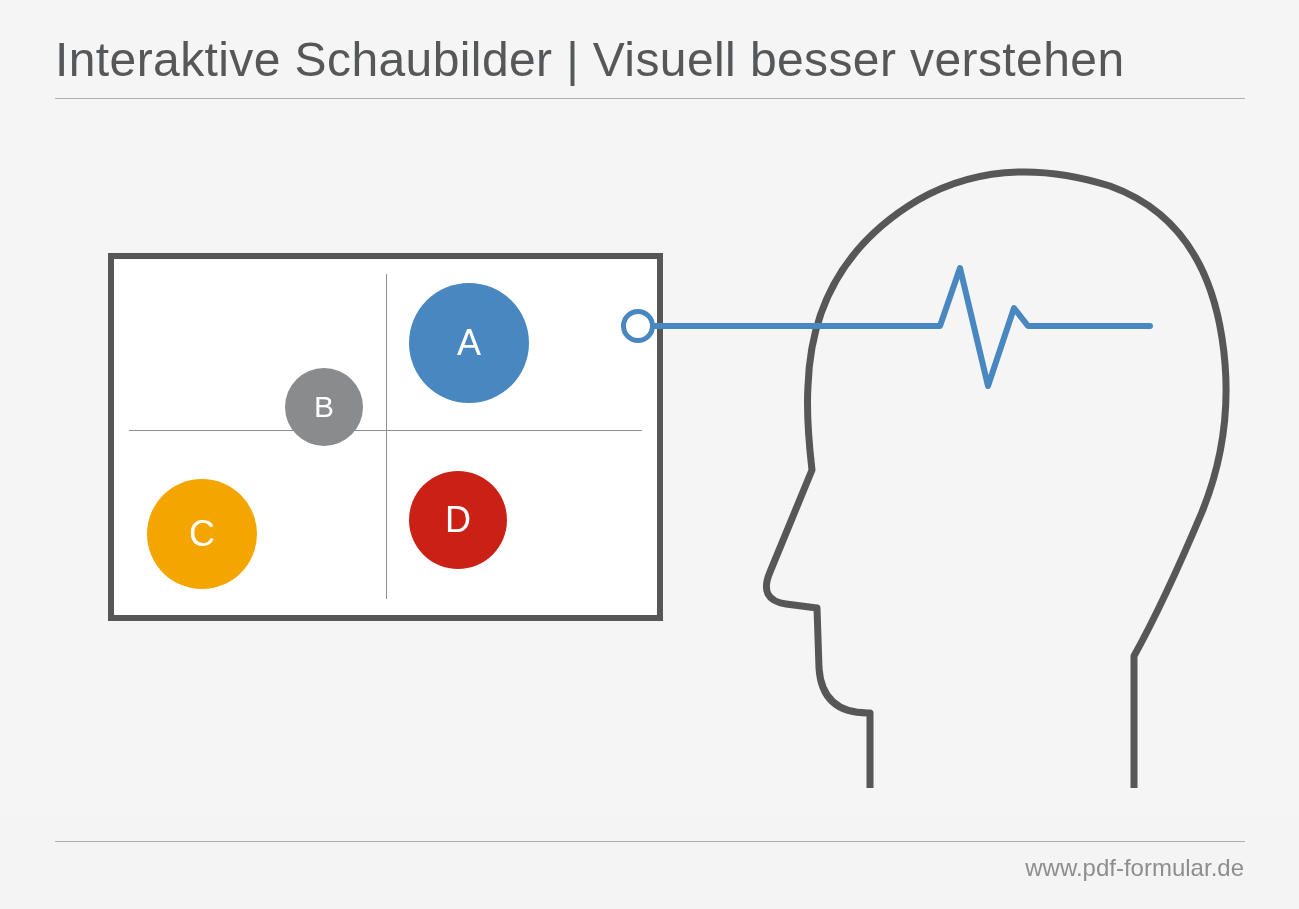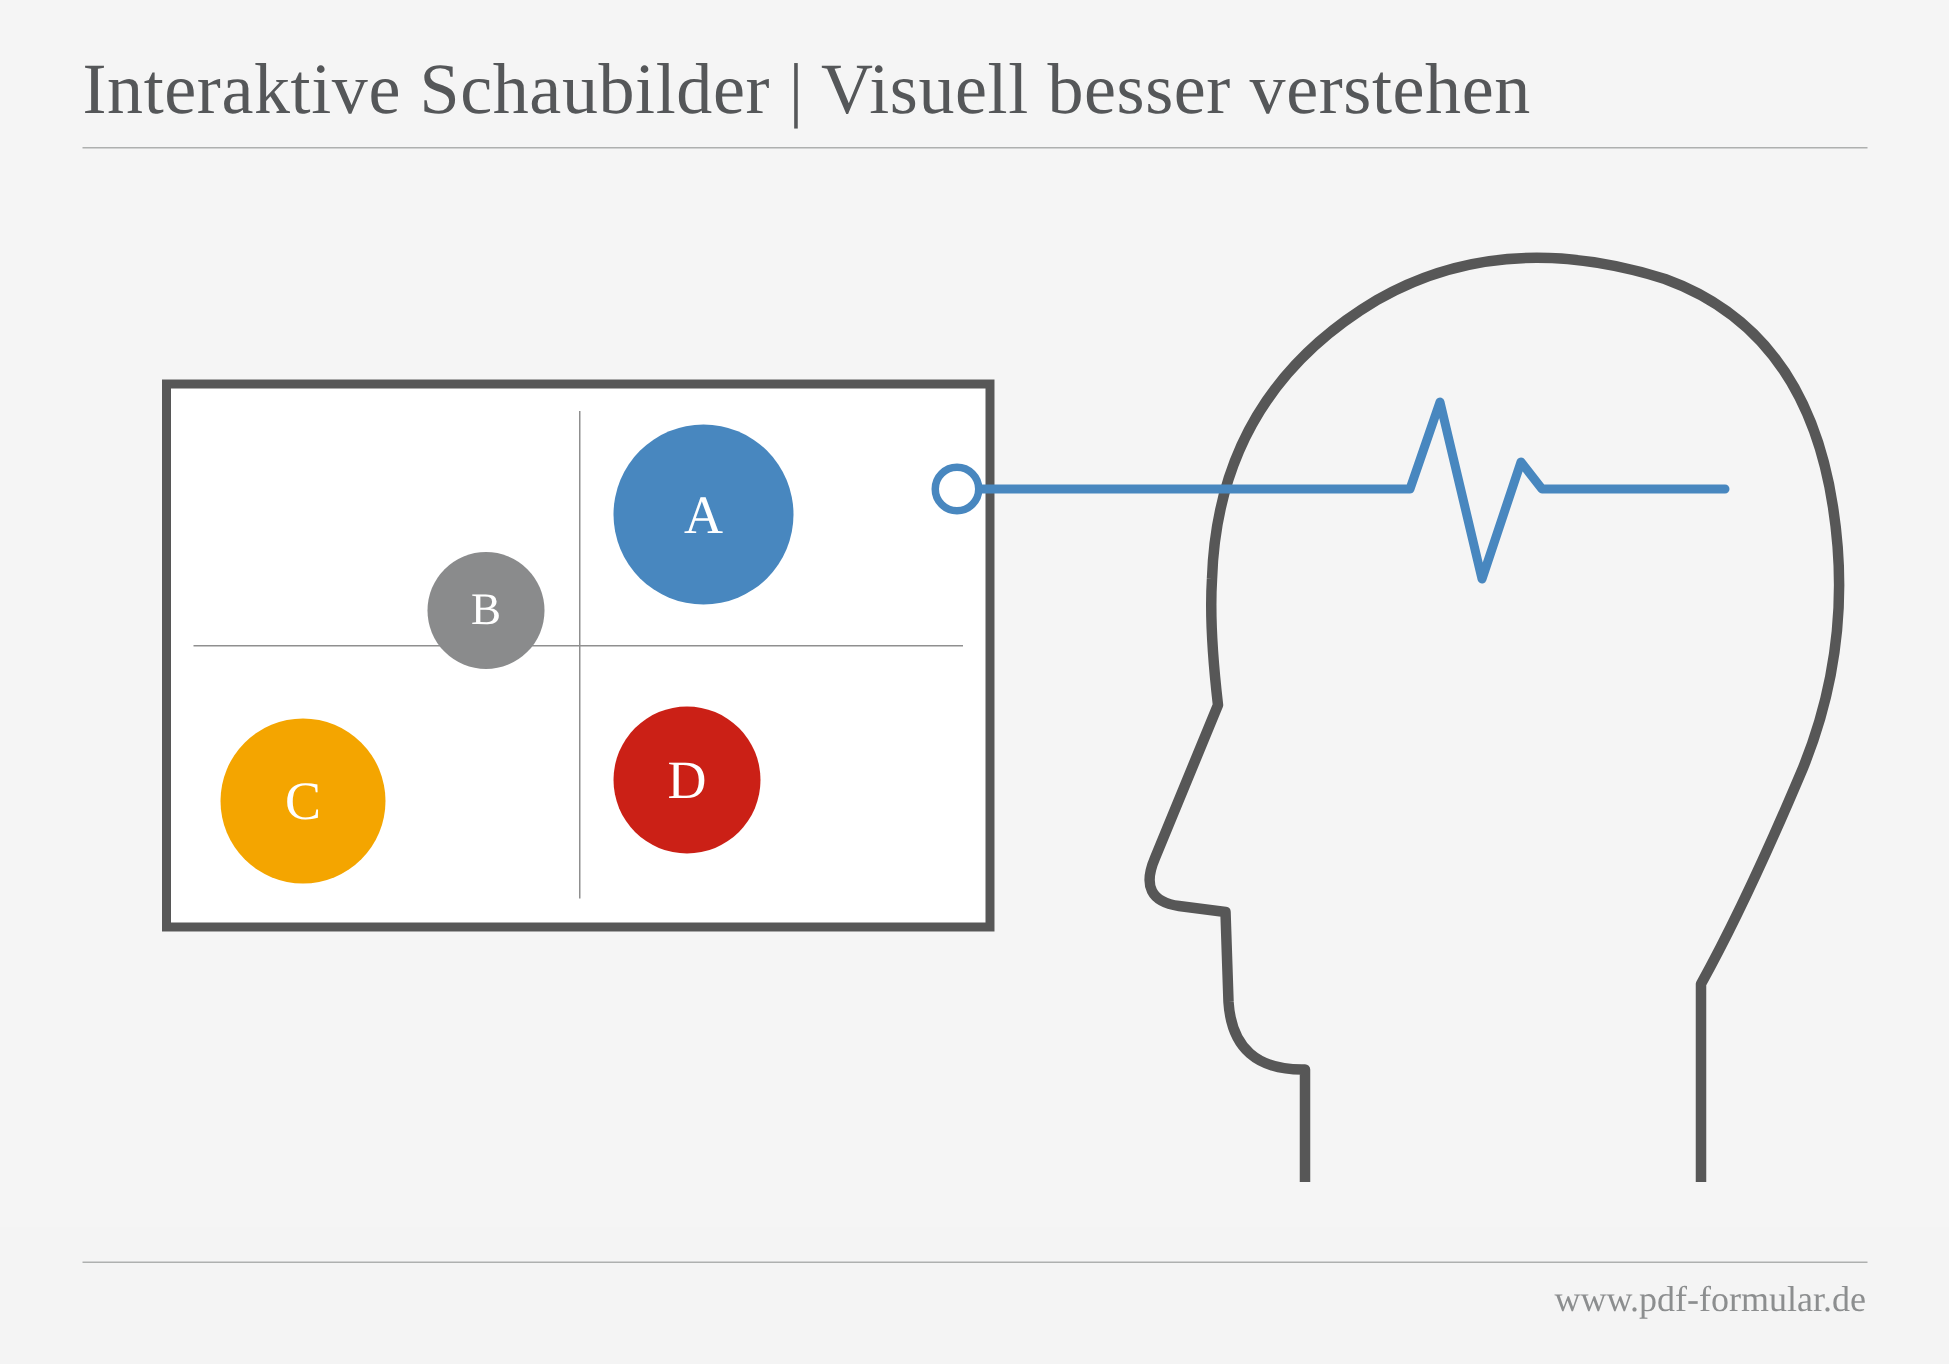--- a/index.html
+++ b/index.html
@@ -2,21 +2,20 @@
 <html><head>
 <meta charset="utf-8">
 <style>
   * { box-sizing: border-box; margin: 0; padding: 0; }
   html, body { width: 1299px; height: 909px; background: #f4f4f4; font-family: "Helvetica Neue", Arial, sans-serif; }
   .page {
     position: relative;
     width: 1299px;
     height: 818px;
     background: #f5f5f5;
-    font-family: Liberation Serif, serif;
   }
   .title {
     position: absolute;
     left: 55px;
     top: 32px;
     font-size: 48px;
     font-weight: 300;
     color: #555759;
     letter-spacing: 0.4px;
   }

